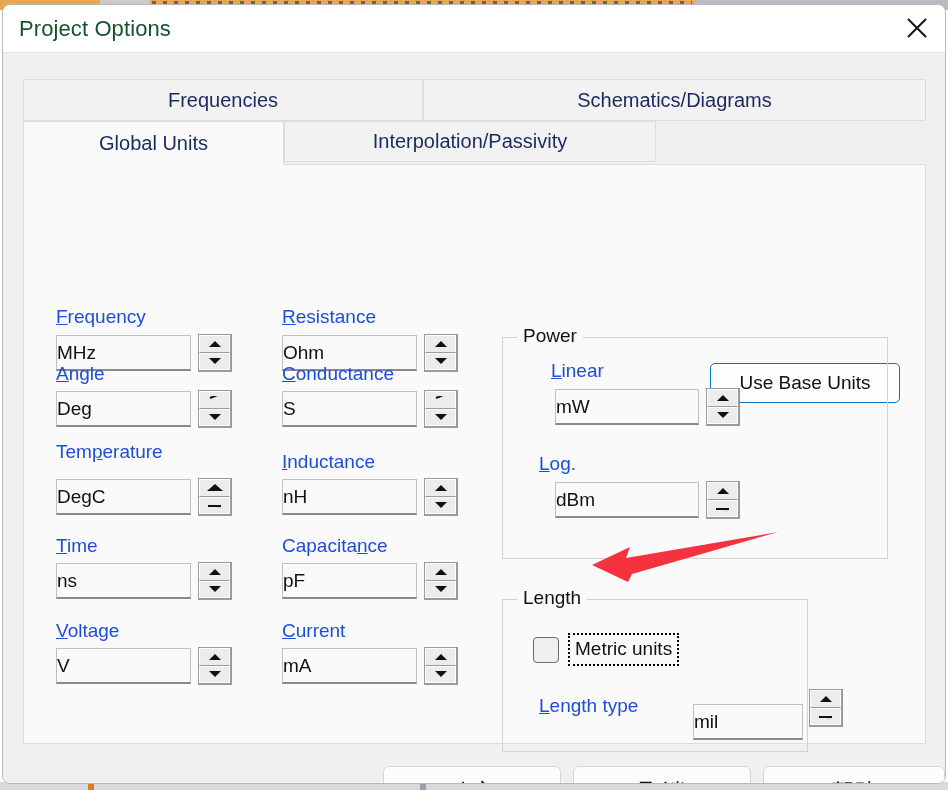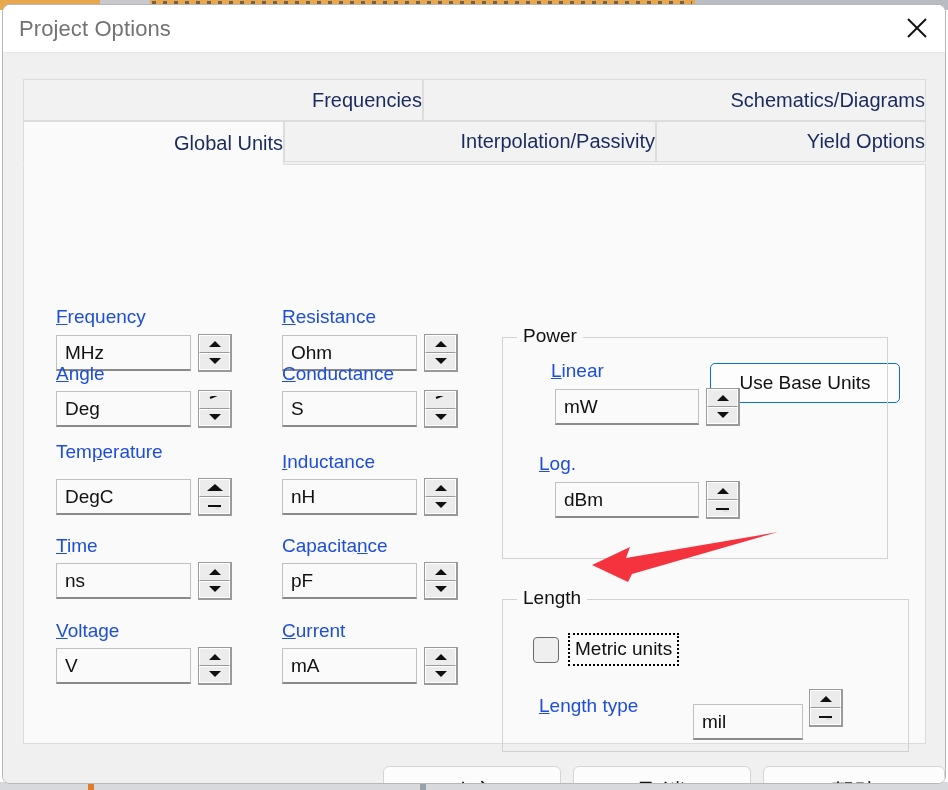--- a/index.html
+++ b/index.html
@@ -42,21 +42,21 @@
   }
 
   
   #titlebar {
     position:absolute; left:0; top:0; width:942px; height:48px;
     background:#ffffff;
     border-bottom:1px solid #e6e6e6;
   }
   #title-text {
     position:absolute; left:16px; top:11px;
-    font-size:22px; color:#737373; letter-spacing:.1px;
+    font-size:22px; color:#14532d; letter-spacing:.1px;
     white-space:nowrap;
   }
   #close-button {
     position:absolute; right:0px; top:0px; width:56px; height:46px;
     display:flex; align-items:center; justify-content:center;
     cursor:pointer;
   }
   #close-button svg { display:block; }
 
   
@@ -66,21 +66,21 @@
   }
 
   
   #tabctl {
     position:absolute; left:20px; top:26px; width:903px; height:665px;
   }
   .tab {
     position:absolute; top:0; height:42px;
     background:#f2f2f2;
     border:1px solid #dcdcdc;
-    display:flex; align-items:center; justify-content:flex-end;
+    display:flex; align-items:center; justify-content:center;
     font-size:20px; color:#1b2a5e;
     cursor:pointer;
     white-space:nowrap;
   }
   
   #tab-frequencies        { left:0px;   top:0px;  width:400px; }
   #tab-schematics         { left:400px; top:0px;  width:503px; }
   
   #tab-globalunits {
     left:0px; top:42px; width:261px; height:44px;
@@ -100,21 +100,20 @@
   .field-label {
     position:absolute; font-size:19px; color:#1d4ed8; white-space:nowrap;
   }
   .field-label u { text-decoration:underline; }
   .txtbox {
     position:absolute; height:36px;
     background:#fafafa;
     border:1px solid #c0c0c0;
     border-bottom:2px solid #8a8a8a;
     display:flex; align-items:center;
-    padding-left:8px;
     font-size:19px; color:#111111;
     cursor:text;
   }
   
   .spin {
     position:absolute; width:34px; height:38px;
     background:#ececec;
     border:1px solid #9a9a9a;
     border-right:2px solid #9a9a9a;
     border-bottom:2px solid #9a9a9a;
@@ -236,23 +235,20 @@
       <div class="tab" id="tab-schematics">
         <span>Schematics/Diagrams</span>
       </div>
 
       <div class="tab" id="tab-globalunits">
         <span>Global Units</span>
       </div>
       <div class="tab" id="tab-interpolation">
         <span>Interpolation/Passivity</span>
       </div>
-      <div class="tab" id="tab-yieldoptions">
-        <span>Yield Options</span>
-      </div>
 
       <div id="tabpanel">
 
         <div id="use-base-units">
           <span>Use Base Units</span>
         </div>
 
         <div class="field-label" style="left:32px; top:141px;">
           <u>F</u><span>requency</span>
         </div>
@@ -430,21 +426,21 @@
           <div class="spin" style="left:203px; top:143px;">
             <div class="half top">
                 <span class="tri-up"></span>
               </div>
             <div class="half">
                 <span class="tri-partial-down"></span>
               </div>
           </div>
         </div>
 
-        <div class="groupbox" style="left:478px; top:434px; width:407px; height:153px;">
+        <div class="groupbox" style="left:478px; top:434px; width:306px; height:153px;">
           <div class="group-title">Length</div>
 
           <div id="metric-units-row">
             <div id="metric-checkbox"></div>
             <div id="metric-units-label">Metric units</div>
           </div>
 
           <div class="field-label" style="left:36px; top:95px;">
             <u>L</u><span>ength type</span>
           </div>

